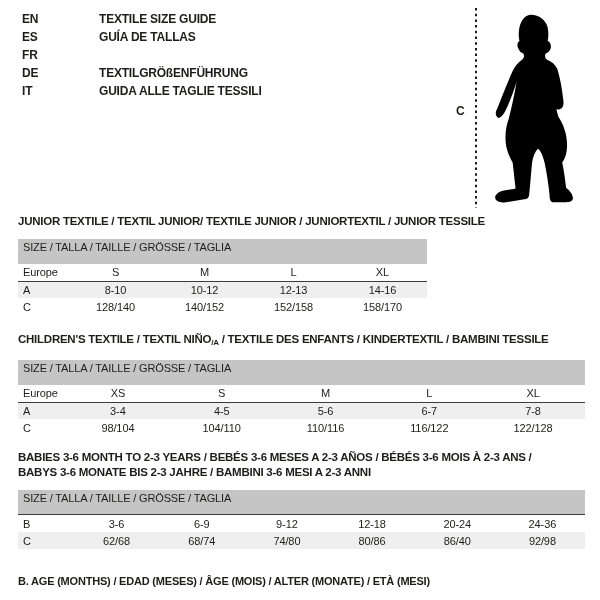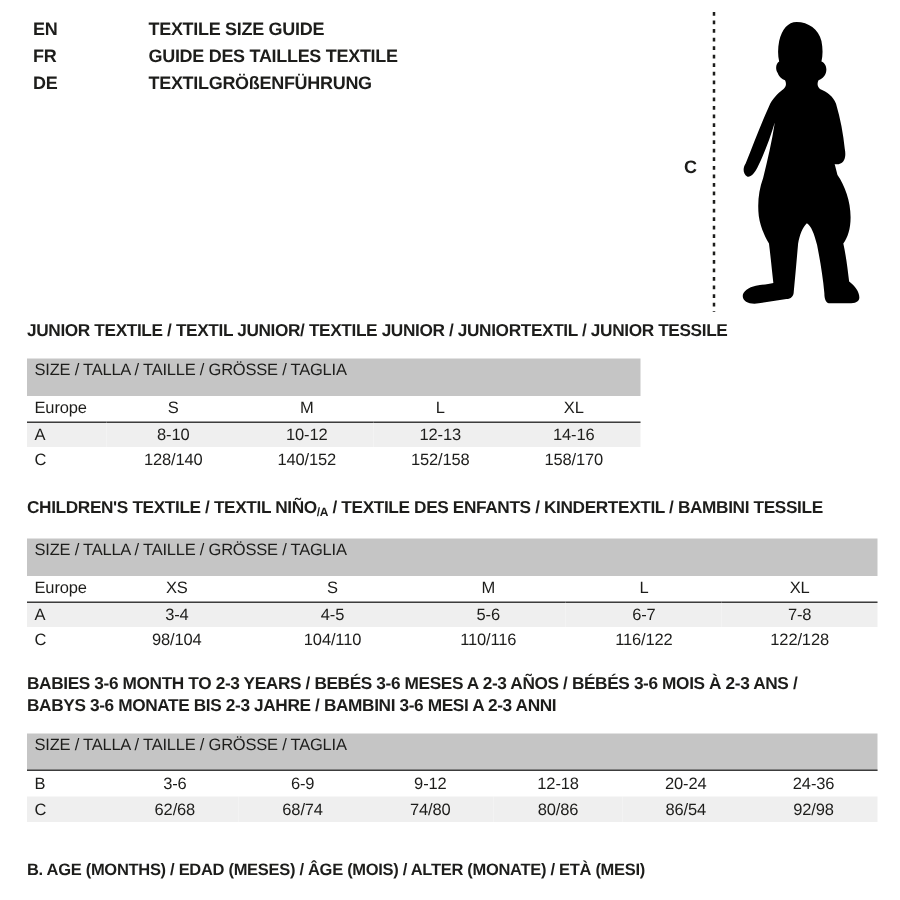--- a/index.html
+++ b/index.html
@@ -45,26 +45,33 @@
 </style>
 </head>
 <body>
 
 <div class="lang-list">
   <div class="lang-row">
     <span class="lang-code">EN</span>
     <span class="lang-label">TEXTILE SIZE GUIDE</span>
   </div>
   <div class="lang-row">
+    <span class="lang-code">ES</span>
+    <span class="lang-label">GUÍA DE TALLAS</span>
+  </div>
+  <div class="lang-row">
     <span class="lang-code">FR</span>
-    <span class="lang-label">GUIDE DES TAILLES TEXTILE</span>
   </div>
   <div class="lang-row">
     <span class="lang-code">DE</span>
     <span class="lang-label">TEXTILGRÖßENFÜHRUNG</span>
+  </div>
+  <div class="lang-row">
+    <span class="lang-code">IT</span>
+    <span class="lang-label">GUIDA ALLE TAGLIE TESSILI</span>
   </div>
 </div>
 
 <div class="figure-area">
   <svg class="height-line" width="2" height="200" viewBox="0 0 2 200">
     <line x1="1" y1="0" x2="1" y2="200" stroke="#1d1d1b" stroke-width="2" stroke-dasharray="2.5 3.2"></line>
   </svg>
   <span class="height-label">C</span>
   <svg class="silhouette" width="106" height="206" viewBox="0 0 100 212">
     <path fill="#000000" d="
@@ -224,21 +231,21 @@
           <td>12-18</td>
           <td>20-24</td>
           <td>24-36</td>
         </tr>
         <tr class="stripe">
           <td class="lbl">C</td>
           <td>62/68</td>
           <td>68/74</td>
           <td>74/80</td>
           <td>80/86</td>
-          <td>86/54</td>
+          <td>86/40</td>
           <td>92/98</td>
         </tr>
       </tbody>
         </table>
     </div>
   </div>
 
   <div class="footnotes">
     <div class="footnote">B. AGE (MONTHS) / EDAD (MESES) / ÂGE (MOIS) / ALTER (MONATE) / ETÀ (MESI)</div>
   </div>

